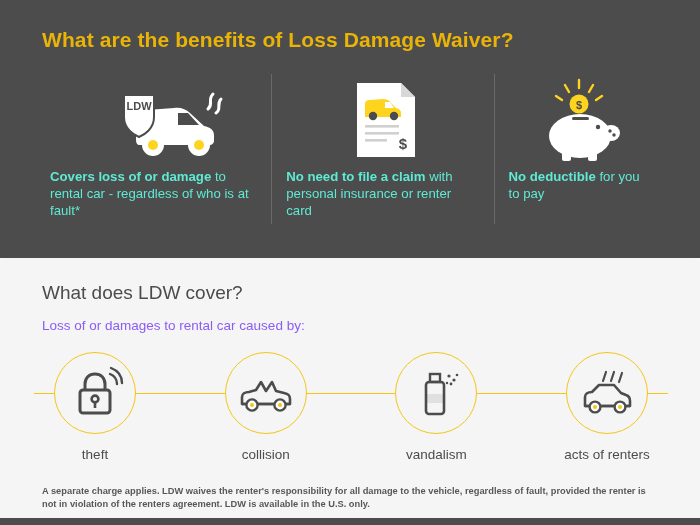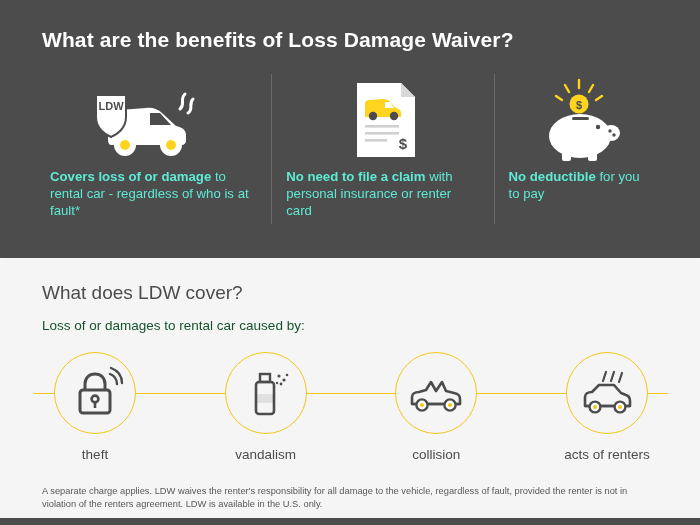--- a/index.html
+++ b/index.html
@@ -20,21 +20,21 @@
     position: absolute;
     left: 0; top: 0;
     width: 700px; height: 258px;
     background: #4c4c4c;
   }
   .top-title {
     position: absolute;
     left: 42px; top: 28px;
     font-size: 21px;
     font-weight: bold;
-    color: #ffffff;
+    color: #eab308;
     letter-spacing: 0.1px;
   }
 
   .benefits {
     position: absolute;
     left: 36px; top: 72px;
     width: 628px; height: 172px;
     display: flex;
     flex-direction: row;
   }
@@ -54,21 +54,21 @@
     margin: 2px 0 22px 0;
     height: 150px;
   }
   .benefit-art {
     height: 96px;
     width: 100%;
     display: flex;
     align-items: center;
     justify-content: center;
   }
-  .benefit.b1 .benefit-art { justify-content: flex-start; padding-left: 22px; }
+  .benefit.b1 .benefit-art { justify-content: center; padding-left: 22px; }
   .benefit-text {
     font-size: 13.2px;
     line-height: 17px;
     color: #5eead4;
     font-weight: normal;
   }
   .benefit-text .lead { font-weight: bold; }
 
   
   .bottom-panel {
@@ -81,21 +81,21 @@
   .bottom-title {
     position: absolute;
     left: 42px; top: 24px;
     font-size: 19px;
     color: #4c4c4c;
   }
   .bottom-sub {
     position: absolute;
     left: 42px; top: 60px;
     font-size: 13.5px;
-    color: #14532d;
+    color: #8b5cf6;
   }
 
   .cover-row {
     position: absolute;
     left: 34px; top: 94px;
     width: 634px; height: 120px;
     display: flex;
     flex-direction: row;
     justify-content: space-between;
     align-items: flex-start;
@@ -135,20 +135,21 @@
     z-index: 1;
   }
 
   .footnote {
     position: absolute;
     left: 42px; top: 227px;
     width: 620px;
     font-size: 9.3px;
     line-height: 12.6px;
     color: #585858;
+    font-weight: bold;
   }
   .bottom-bar {
     position: absolute;
     left: 0; bottom: 0;
     width: 700px; height: 7px;
     background: #4c4c4c;
   }
 </style>
 </head>
 <body>
@@ -265,50 +266,50 @@
           <svg width="58" height="58" viewBox="0 0 58 58" aria-hidden="true">
             <path d="M19 27 L19 20 C19 14 23 10 29 10 C35 10 39 14 39 20 L39 27" stroke="#4c4c4c" stroke-width="3" fill="none"></path>
             <rect x="14" y="26" width="30" height="23" rx="3" stroke="#4c4c4c" stroke-width="3" fill="none"></rect>
             <circle cx="29" cy="35" r="3.4" stroke="#4c4c4c" stroke-width="2.6" fill="none"></circle>
             <path d="M29 38 L29 44" stroke="#4c4c4c" stroke-width="2.6"></path>
             <path d="M44 10 C49 12 51 16 51 20" stroke="#4c4c4c" stroke-width="2.4" fill="none" stroke-linecap="round"></path>
             <path d="M45 4 C53 7 56 13 56 19" stroke="#4c4c4c" stroke-width="2.4" fill="none" stroke-linecap="round"></path>
           </svg>
         </div>
         <div class="cover-label">theft</div>
+      </div>
+
+      <div class="cover-item">
+        <div class="circle">
+          <svg width="64" height="58" viewBox="0 0 64 58" aria-hidden="true">
+            <path d="M8 40 L8 33 C8 30 11 28 15 28 L22 26 L27 18 L32 27 L38 18 L42 27 L50 29 C54 30 56 31 56 35 L56 40 Z" stroke="#4c4c4c" stroke-width="2.6" fill="none" stroke-linejoin="round"></path>
+            <path d="M8 40 L56 40" stroke="#4c4c4c" stroke-width="2.6"></path>
+            <circle cx="18" cy="41" r="5.6" fill="#ffffff" stroke="#4c4c4c" stroke-width="2.4"></circle>
+            <circle cx="18" cy="41" r="2" fill="#f3c619"></circle>
+            <circle cx="46" cy="41" r="5.6" fill="#ffffff" stroke="#4c4c4c" stroke-width="2.4"></circle>
+            <circle cx="46" cy="41" r="2" fill="#f3c619"></circle>
+          </svg>
+        </div>
+        <div class="cover-label">collision</div>
       </div>
 
       <div class="cover-item">
         <div class="circle">
           <svg width="58" height="58" viewBox="0 0 58 58" aria-hidden="true">
             <rect x="19" y="18" width="18" height="32" rx="3" stroke="#4c4c4c" stroke-width="2.6" fill="none"></rect>
             <rect x="23" y="10" width="10" height="8" stroke="#4c4c4c" stroke-width="2.4" fill="none"></rect>
             <rect x="19" y="30" width="18" height="9" fill="#4c4c4c" opacity="0.12"></rect>
             <circle cx="42" cy="12" r="1.6" fill="#4c4c4c"></circle>
             <circle cx="47" cy="16" r="1.6" fill="#4c4c4c"></circle>
             <circle cx="44" cy="20" r="1.4" fill="#4c4c4c"></circle>
             <circle cx="50" cy="11" r="1.3" fill="#4c4c4c"></circle>
             <circle cx="40" cy="19" r="1.2" fill="#4c4c4c"></circle>
           </svg>
         </div>
         <div class="cover-label">vandalism</div>
-      </div>
-
-      <div class="cover-item">
-        <div class="circle">
-          <svg width="64" height="58" viewBox="0 0 64 58" aria-hidden="true">
-            <path d="M8 40 L8 33 C8 30 11 28 15 28 L22 26 L27 18 L32 27 L38 18 L42 27 L50 29 C54 30 56 31 56 35 L56 40 Z" stroke="#4c4c4c" stroke-width="2.6" fill="none" stroke-linejoin="round"></path>
-            <path d="M8 40 L56 40" stroke="#4c4c4c" stroke-width="2.6"></path>
-            <circle cx="18" cy="41" r="5.6" fill="#ffffff" stroke="#4c4c4c" stroke-width="2.4"></circle>
-            <circle cx="18" cy="41" r="2" fill="#f3c619"></circle>
-            <circle cx="46" cy="41" r="5.6" fill="#ffffff" stroke="#4c4c4c" stroke-width="2.4"></circle>
-            <circle cx="46" cy="41" r="2" fill="#f3c619"></circle>
-          </svg>
-        </div>
-        <div class="cover-label">collision</div>
       </div>
 
 
       <div class="cover-item">
         <div class="circle">
           <svg width="62" height="58" viewBox="0 0 62 58" aria-hidden="true">
             <path d="M30 8 L27 17" stroke="#4c4c4c" stroke-width="2.2" stroke-linecap="round"></path>
             <path d="M38 8 L35 17" stroke="#4c4c4c" stroke-width="2.2" stroke-linecap="round"></path>
             <path d="M46 9 L43 18" stroke="#4c4c4c" stroke-width="2.2" stroke-linecap="round"></path>
             <path d="M9 42 L9 33 C9 30 12 28 16 28 L23 21 L38 21 L45 29 L50 31 C53 32 54 34 54 37 L54 42 Z" stroke="#4c4c4c" stroke-width="2.6" fill="none" stroke-linejoin="round"></path>

